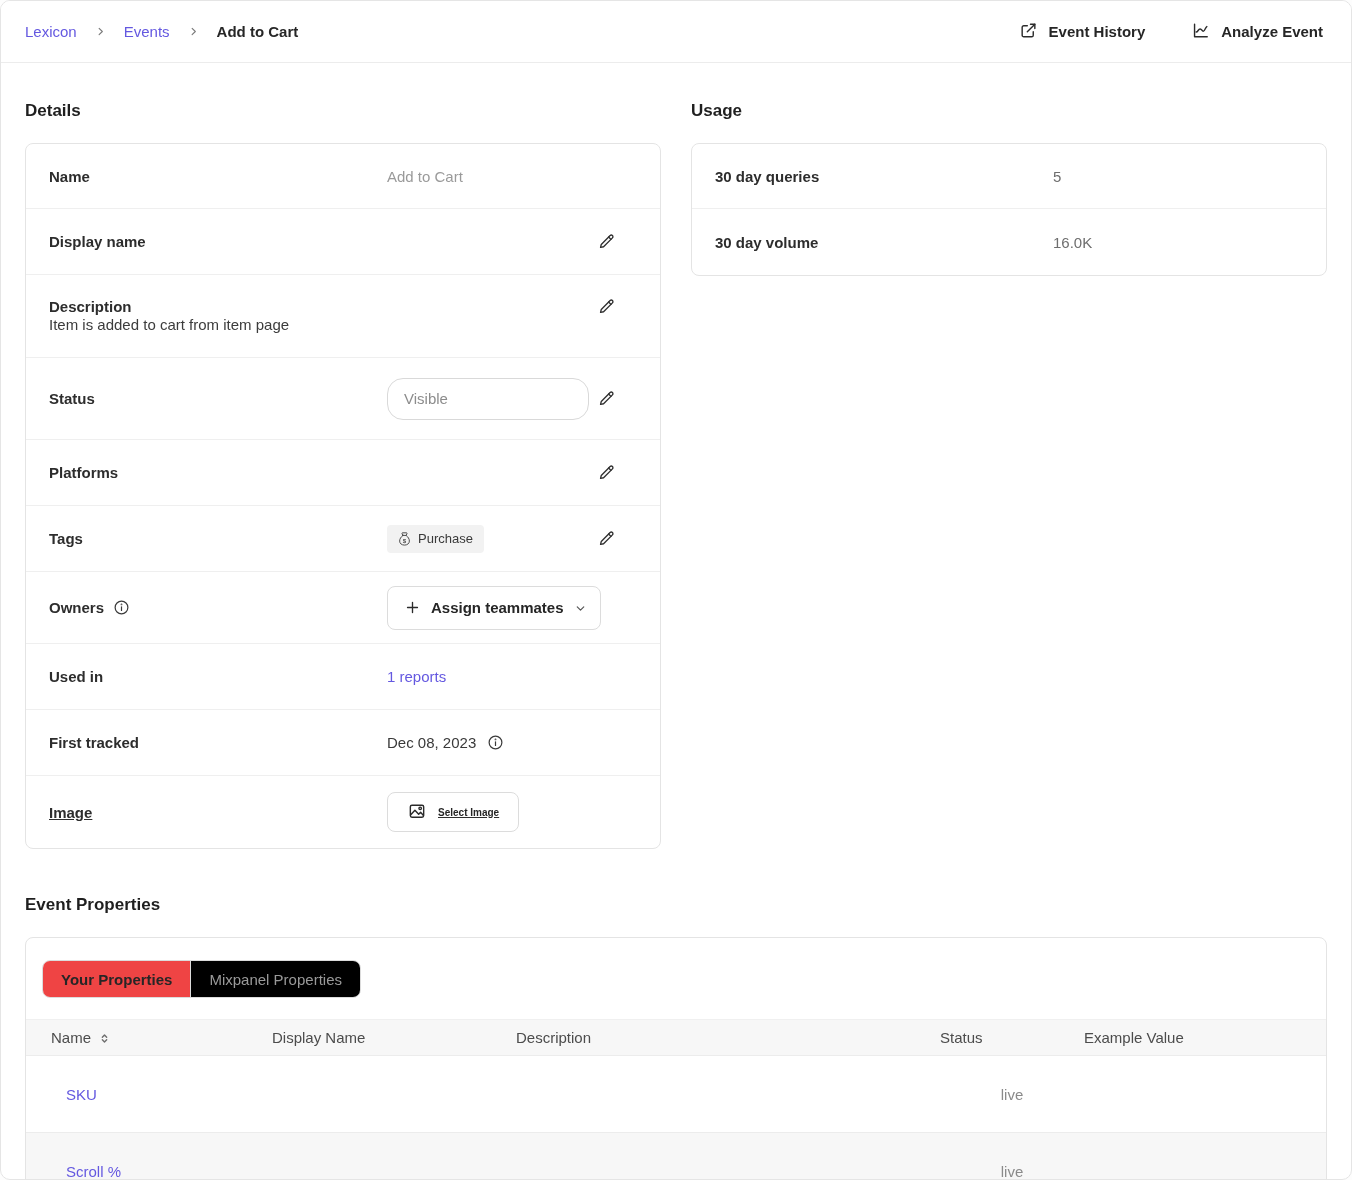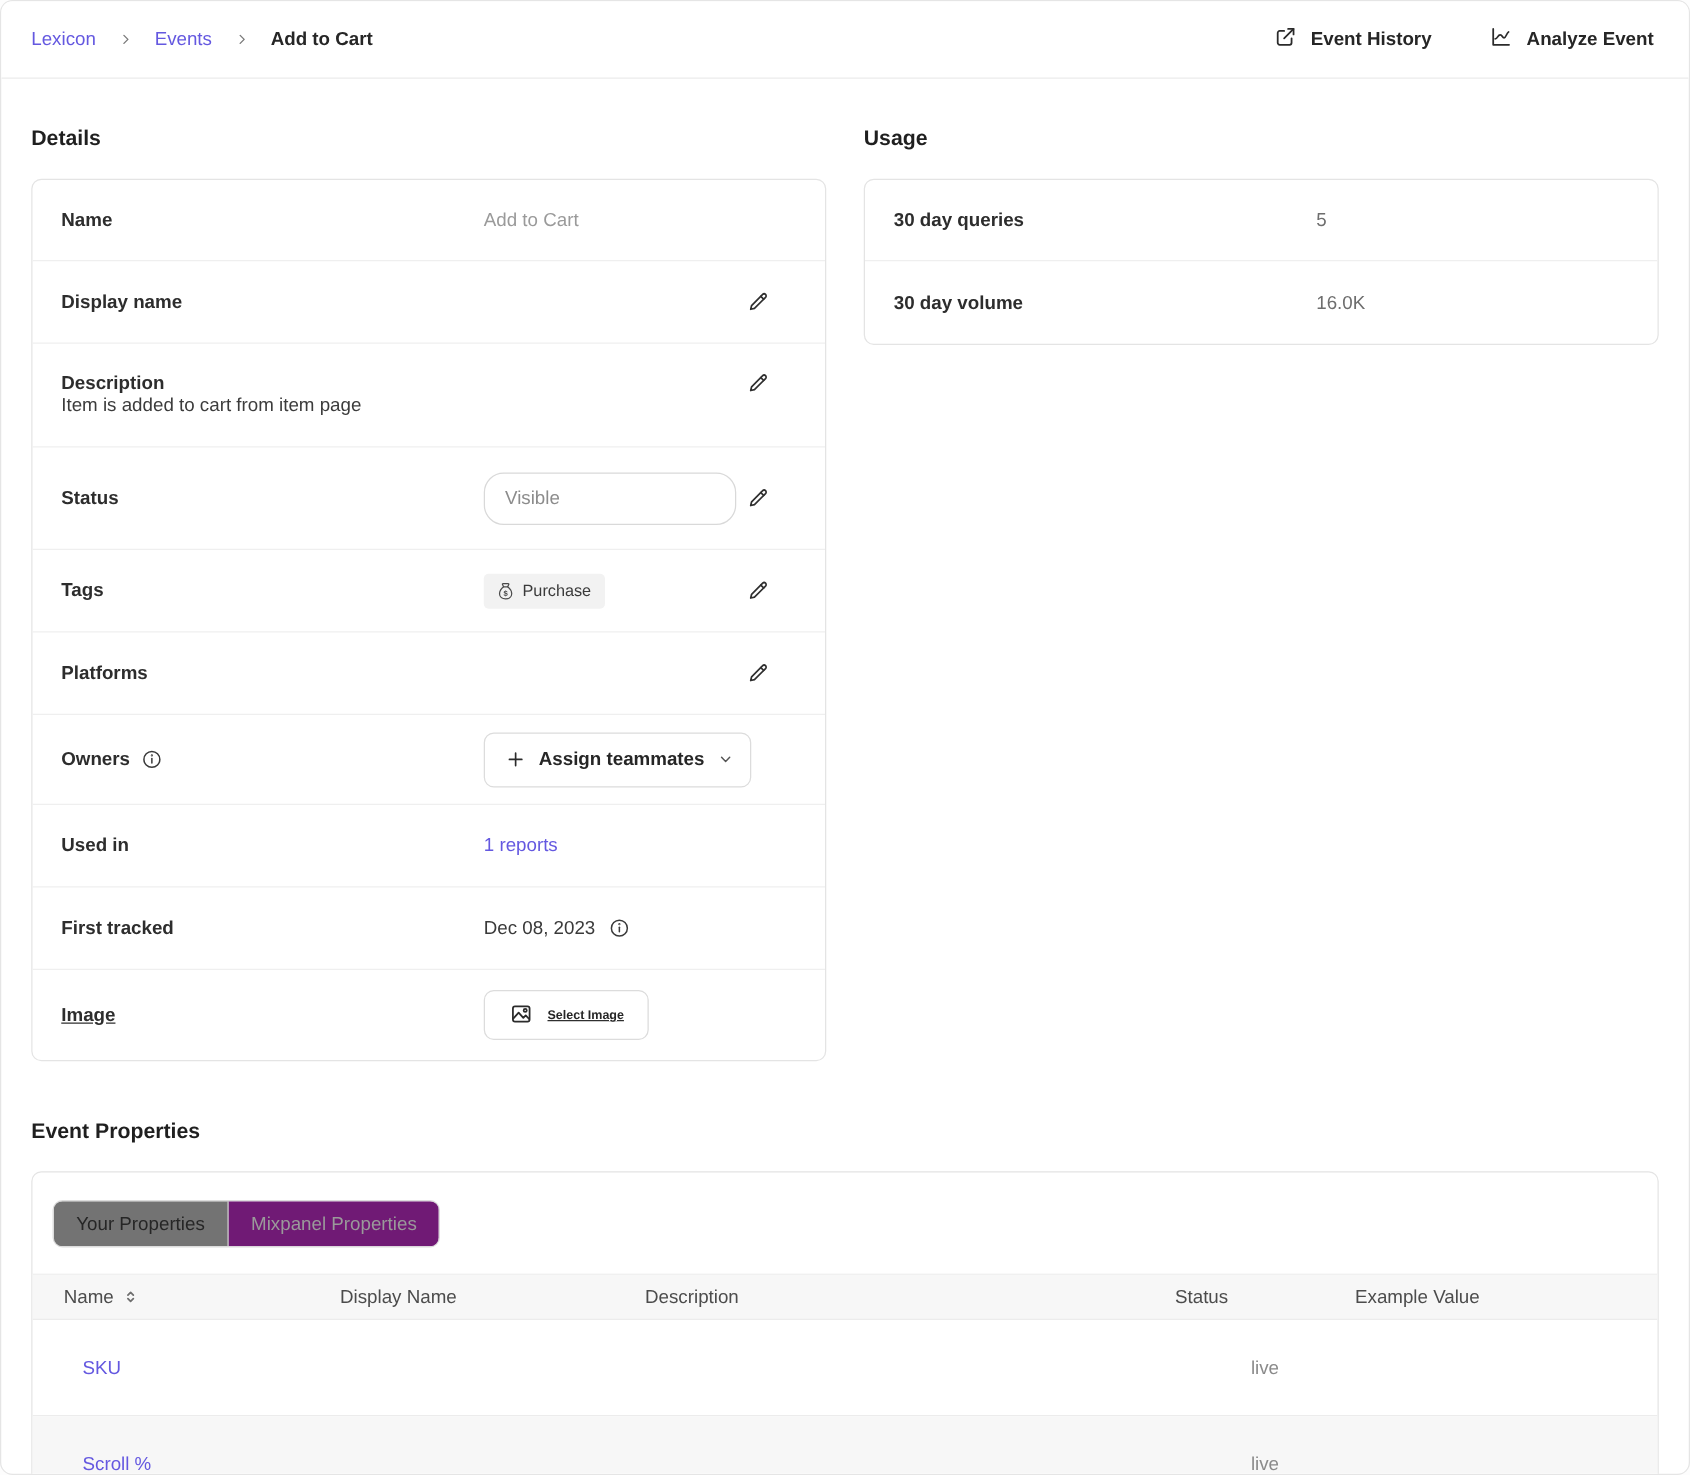--- a/index.html
+++ b/index.html
@@ -69,22 +69,22 @@
     display:inline-flex; align-items:center; padding:0 19px; gap:11px;
     font-size:10px; font-weight:600; color:#262626; cursor:pointer; font-family:inherit;
   }
   .select-image-btn svg { width:20px; height:20px; color:#2b2b2b; }
   .usage-value { color:#6e6e6e; }
 
   
   .props-section { margin-top:46px; }
   .props-card { border:1px solid #e4e4e4; border-radius:8px; background:#fff; height:420px; padding-top:22px; overflow:hidden; }
   .tabs { margin-left:16px; display:inline-flex; border:1px solid #dcdcdc; border-radius:8px; overflow:hidden; }
-  .tab { height:36px; display:flex; align-items:center; padding:0 18px; font-size:15px; cursor:pointer; background:#701a75; border:none; font-family:inherit; }
-  .tab.active { background:#737373; font-weight:400; color:#262626; border-right:1px solid #dcdcdc; }
+  .tab { height:36px; display:flex; align-items:center; padding:0 18px; font-size:15px; cursor:pointer; background:#000000; border:none; font-family:inherit; }
+  .tab.active { background:#ef4444; font-weight:700; color:#262626; border-right:1px solid #dcdcdc; }
   .tab.inactive { color:#9a9a9a; }
   .ptable { margin-top:21px; }
   .thead { display:flex; align-items:center; height:37px; background:#f7f7f7; border-top:1px solid #f0f0f0; border-bottom:1px solid #ececec; font-size:15px; color:#4c4c4c; }
   .trow { display:flex; align-items:center; height:77px; border-bottom:1px solid #ececec; font-size:15px; }
   .trow.alt { background:#f7f7f7; }
   .c-name { flex:0 0 246px; padding-left:25px; display:flex; align-items:center; gap:7px; }
   .c-display { flex:0 0 244px; }
   .c-desc { flex:1; }
   .c-status { flex:0 0 144px; }
   .c-example { flex:0 0 242px; }
@@ -178,43 +178,43 @@
             </div>
             <span class="pencil">
               <svg viewBox="0 0 24 24" fill="none" stroke="currentColor" stroke-width="1.7" stroke-linecap="round" stroke-linejoin="round">
                   <path d="M4.5 19.5l.9-3.8L16.6 4.5a2.05 2.05 0 0 1 2.9 2.9L8.3 18.6l-3.8.9z"></path>
                   <path d="M14.7 6.4l2.9 2.9"></path>
                 </svg>
             </span>
           </div>
 
           <div class="row">
+            <div class="row-label">Platforms</div>
+            <span class="pencil">
+              <svg viewBox="0 0 24 24" fill="none" stroke="currentColor" stroke-width="1.7" stroke-linecap="round" stroke-linejoin="round">
+                  <path d="M4.5 19.5l.9-3.8L16.6 4.5a2.05 2.05 0 0 1 2.9 2.9L8.3 18.6l-3.8.9z"></path>
+                  <path d="M14.7 6.4l2.9 2.9"></path>
+                </svg>
+            </span>
+          </div>
+
+          <div class="row">
             <div class="row-label">Tags</div>
             <div class="row-value">
               <span class="tag-chip">
                 <span>
                   <svg viewBox="0 0 16 18" fill="none" stroke="#4a4a4a" stroke-width="1.2" stroke-linecap="round" stroke-linejoin="round">
                       <path d="M6 4.6L4.9 2.3c-.2-.4.1-.9.6-.9h5c.5 0 .8.5.6.9L10 4.6"></path>
                       <path d="M6 4.6h4c2.4 1.9 4 4.3 4 6.9 0 3.2-2.7 5-6 5s-6-1.8-6-5c0-2.6 1.6-5 4-6.9z"></path>
                       <text x="8" y="13.6" font-size="7.5" text-anchor="middle" fill="#4a4a4a" stroke="none" font-weight="bold" font-family="Liberation Sans, sans-serif">$</text>
                     </svg>
                 </span>
                 <span>Purchase</span>
               </span>
             </div>
-            <span class="pencil">
-              <svg viewBox="0 0 24 24" fill="none" stroke="currentColor" stroke-width="1.7" stroke-linecap="round" stroke-linejoin="round">
-                  <path d="M4.5 19.5l.9-3.8L16.6 4.5a2.05 2.05 0 0 1 2.9 2.9L8.3 18.6l-3.8.9z"></path>
-                  <path d="M14.7 6.4l2.9 2.9"></path>
-                </svg>
-            </span>
-          </div>
-
-          <div class="row">
-            <div class="row-label">Platforms</div>
             <span class="pencil">
               <svg viewBox="0 0 24 24" fill="none" stroke="currentColor" stroke-width="1.7" stroke-linecap="round" stroke-linejoin="round">
                   <path d="M4.5 19.5l.9-3.8L16.6 4.5a2.05 2.05 0 0 1 2.9 2.9L8.3 18.6l-3.8.9z"></path>
                   <path d="M14.7 6.4l2.9 2.9"></path>
                 </svg>
             </span>
           </div>
 
           <div class="row row-owners">
             <div class="row-label">

